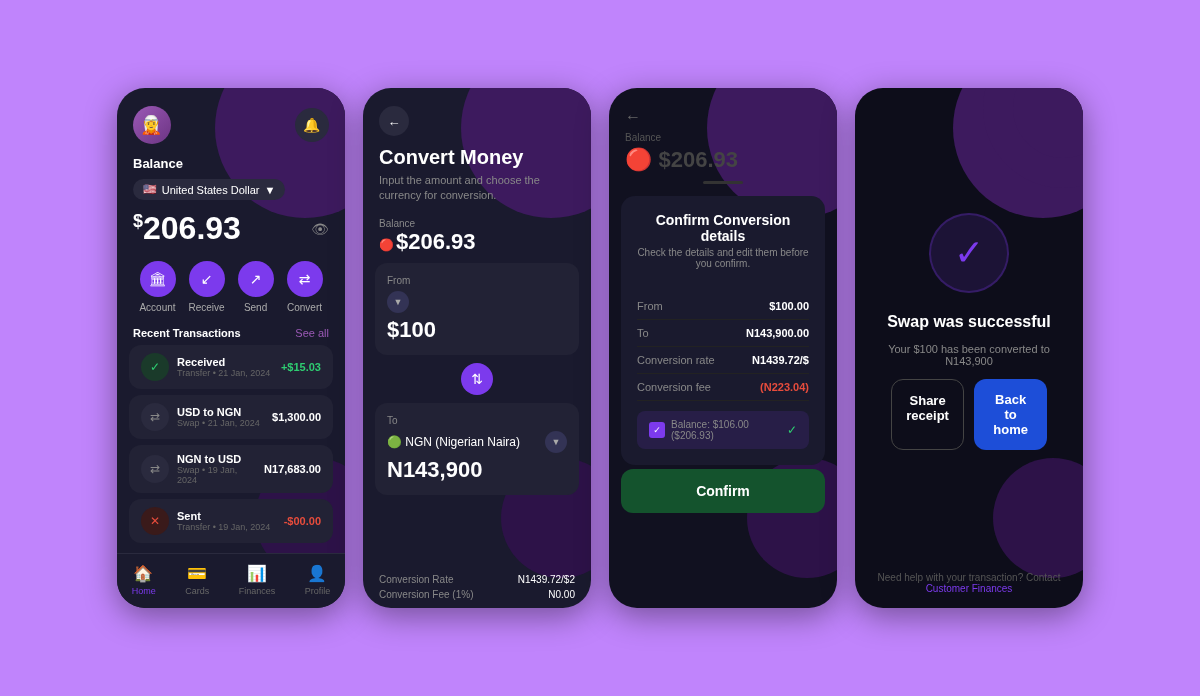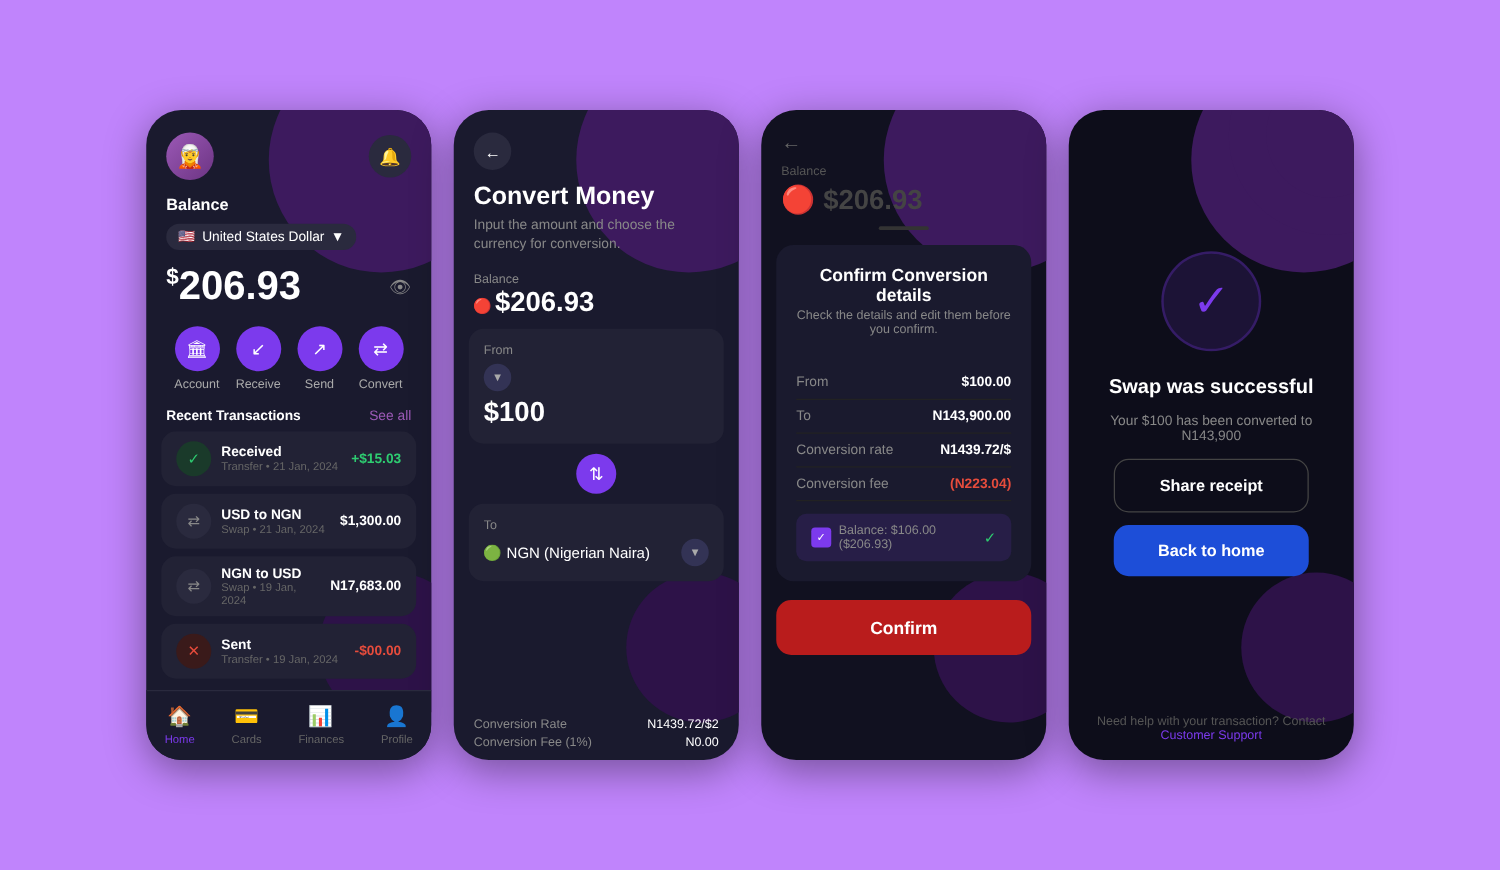--- a/index.html
+++ b/index.html
@@ -429,22 +429,22 @@
       background: #7c3aed;
       display: flex;
       align-items: center;
       justify-content: center;
       color: #fff;
       font-size: 9px;
     }
     .balance-check-text { color: #888; font-size: 10px; flex: 1; }
     .balance-check-icon { color: #2ecc71; font-size: 12px; }
     .confirm-btn {
-      margin: 15px 12px 12px;
-      background: #b91c1c;
+      margin: 4px 12px 12px;
+      background: #14532d;
       border: none;
       border-radius: 12px;
       padding: 14px;
       color: #fff;
       font-size: 14px;
       font-weight: 600;
       cursor: pointer;
       text-align: center;
     }
 
@@ -481,21 +481,21 @@
       text-align: center;
     }
     .success-subtitle {
       color: #888;
       font-size: 11px;
       text-align: center;
     }
     .p4-actions {
       width: 100%;
       display: flex;
-      flex-direction: column;
+      flex-direction: row;
       gap: 10px;
       padding: 0 16px;
     }
     .share-btn {
       background: transparent;
       border: 1px solid #444;
       border-radius: 12px;
       padding: 13px;
       color: #fff;
       font-size: 13px;
@@ -671,20 +671,21 @@
           <div class="swap-circle">⇅</div>
         </div>
         <div class="form-box">
           <div class="form-box-label">To</div>
           <div class="currency-row">
             <div class="currency-name">
               🟢 NGN (Nigerian Naira)
             </div>
             <div class="currency-chevron">▼</div>
           </div>
+          <div class="amount-input">N143,900</div>
         </div>
       </div>
       <div class="conversion-info">
         <div class="conv-row">
           <span class="conv-label">Conversion Rate</span>
           <span class="conv-value">N1439.72/$2</span>
         </div>
         <div class="conv-row">
           <span class="conv-label">Conversion Fee (1%)</span>
           <span class="conv-value">N0.00</span>
@@ -741,18 +742,18 @@
           <span class="checkmark">✓</span>
         </div>
         <div class="success-title">Swap was successful</div>
         <div class="success-subtitle">Your $100 has been converted to N143,900</div>
         <div class="p4-actions">
           <div class="share-btn">Share receipt</div>
           <div class="home-btn">Back to home</div>
         </div>
       </div>
       <div class="help-text">
-        <span>Need help with your transaction? Contact </span><span class="help-link">Customer Support</span>
+        <span>Need help with your transaction? Contact </span><span class="help-link">Customer Finances</span>
       </div>
     </div>
   </div>
 
 </div>
 
 </body></html>

